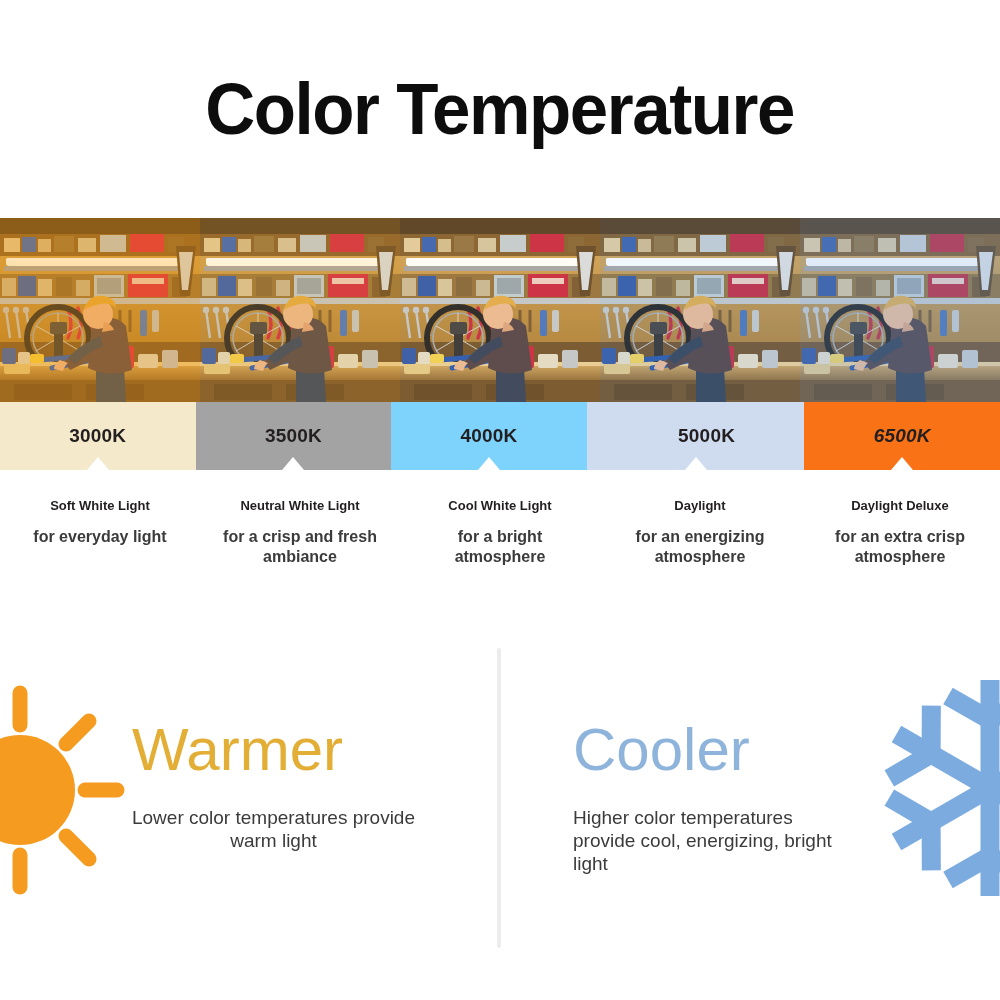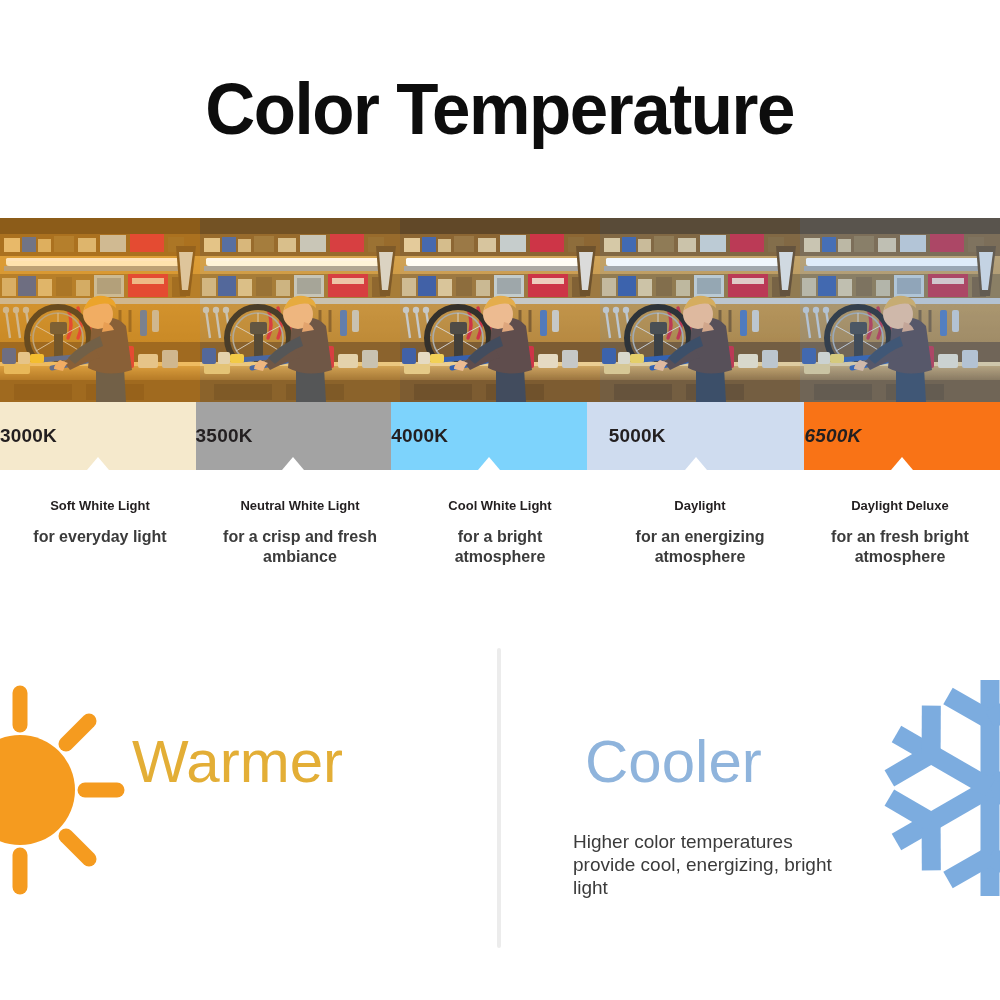--- a/index.html
+++ b/index.html
@@ -62,20 +62,21 @@
     display: flex;
     width: 1000px;
     height: 68px;
   }
   .swatch {
     width: 200px;
     height: 68px;
     position: relative;
     display: flex;
     align-items: center;
+    justify-content: center;
   }
   .swatch-label {
     font-size: 19px;
     font-weight: bold;
     color: #231f20;
     letter-spacing: 0.2px;
     position: relative;
     z-index: 2;
   }
   .notch {
@@ -139,21 +140,21 @@
     position: absolute;
     top: 0;
   }
   .side-warm { left: 0; width: 497px; }
   .side-cool { left: 501px; width: 499px; }
 
   .big-word {
     font-size: 60px;
     font-weight: normal;
     line-height: 1;
-    margin: 12px;
+    margin: 0;
   }
   .warm-word {
     color: #e3ae36;
     text-align: center;
     padding-right: 22px;
     padding-top: 80px;
   }
   .cool-word {
     color: #8fb4dc;
     text-align: left;
@@ -805,21 +806,21 @@
     <div class="desc-col">
       <p class="desc-title">Cool White Light</p>
       <p class="desc-sub">for a bright atmosphere</p>
     </div>
     <div class="desc-col">
       <p class="desc-title">Daylight</p>
       <p class="desc-sub">for an energizing atmosphere</p>
     </div>
     <div class="desc-col">
       <p class="desc-title">Daylight Deluxe</p>
-      <p class="desc-sub">for an fresh bright atmosphere</p>
+      <p class="desc-sub">for an extra crisp atmosphere</p>
     </div>
   </div>
 
 <div class="compare">
 
   <div class="divider"></div>
 
   <div class="side side-warm">
     <svg class="sun-icon" viewBox="0 0 210 210" aria-hidden="true">
       <circle cx="105" cy="105" r="55" fill="#f59b1f"></circle>
@@ -828,20 +829,21 @@
         <line x1="105" y1="170" x2="105" y2="202"></line>
         <line x1="8" y1="105" x2="40" y2="105"></line>
         <line x1="170" y1="105" x2="202" y2="105"></line>
         <line x1="36" y1="36" x2="59" y2="59"></line>
         <line x1="151" y1="151" x2="174" y2="174"></line>
         <line x1="174" y1="36" x2="151" y2="59"></line>
         <line x1="59" y1="151" x2="36" y2="174"></line>
       </g>
     </svg>
     <p class="big-word warm-word">Warmer</p>
+    <p class="blurb warm-blurb">Lower color temperatures provide warm light</p>
   </div>
 
   <div class="side side-cool">
     <p class="big-word cool-word">Cooler</p>
     <p class="blurb cool-blurb">Higher color temperatures provide cool, energizing, bright light</p>
     <svg class="snow-icon" viewBox="0 0 240 240" aria-hidden="true">
       <g stroke="#7cacdf" stroke-width="19" stroke-linecap="butt" stroke-linejoin="miter" fill="none">
         <g>
           <line x1="120" y1="120" x2="120" y2="12"></line>
           <line x1="120" y1="52" x2="78" y2="28"></line>

